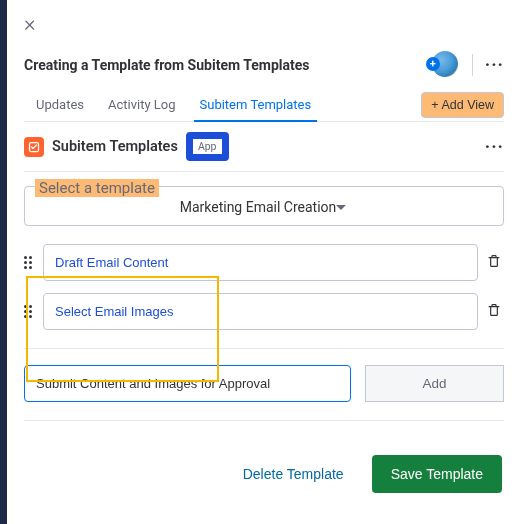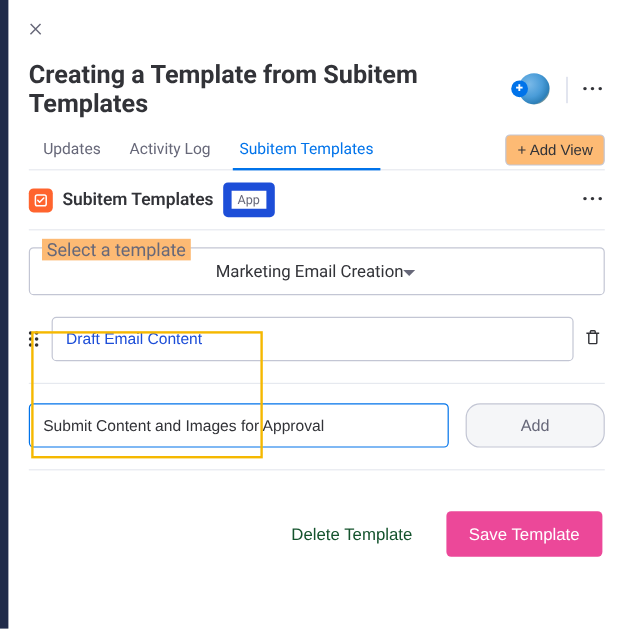--- a/index.html
+++ b/index.html
@@ -12,21 +12,21 @@
     height: 524px;
     position: relative;
   }
   .darkbar { position:absolute; left:0; top:0; width:7px; height:100%; background:#1f2a49; }
   .panel { margin-left:7px; padding:15px 15px 0 17px; }
 
   .close-row { height:18px; margin-bottom:18px; }
   .close-x { font-size:22px; color:#676879; cursor:pointer; line-height:18px; font-weight:300; }
 
   .titlebar { display:flex; align-items:center; justify-content:space-between; margin-bottom:10px; }
-  .page-title { font-size:21px; font-weight:700; color:#323338; }
+  .page-title { font-size:14px; font-weight:700; color:#323338; }
   .title-right { display:flex; align-items:center; gap:12px; }
   .avatar { position:relative; width:28px; height:28px; }
   .avatar-circle { width:26px; height:26px; border-radius:50%; background: radial-gradient(circle at 35% 35%, #7ab9e8 0%, #4a9cd8 45%, #2c7fb8 70%, #e0b97a 85%); }
   .avatar-plus { position:absolute; left:-6px; top:6px; width:14px; height:14px; border-radius:50%; background:#0073ea; color:#fff; font-size:11px; line-height:14px; text-align:center; font-weight:700; }
   .avatar-divider { width:1px; height:22px; background:#d0d4e4; }
   .more-dots { font-size:18px; color:#323338; cursor:pointer; letter-spacing:1px; font-weight:700; line-height:14px; }
 
   .tabs-row { display:flex; align-items:center; border-bottom:1px solid #e6e9ef; margin-bottom:10px; }
   .tab { padding:8px 12px 9px; color:#676879; font-size:13px; cursor:pointer; position:relative; }
   .tab.active { color:#0073ea; }
@@ -50,25 +50,25 @@
   .item-row { display:flex; align-items:center; gap:8px; margin-bottom:12px; }
   .item-row:last-child { margin-bottom:0; }
   .drag { width:11px; display:flex; flex-direction:column; gap:2px; cursor:grab; }
   .drag-dots-row { display:flex; gap:2px; }
   .dragdot { width:3px; height:3px; border-radius:50%; background:#323338; }
   .item-input { flex:1; border:1px solid #c3c6d4; border-radius:4px; padding:10px 11px; font-size:13px; color:#1d4ed8; background:#fff; }
   .trash { width:18px; cursor:pointer; color:#323338; }
 
   .add-row { display:flex; gap:14px; margin:16px 0 16px; border-bottom:1px solid #e6e9ef; padding-bottom:18px; }
   .add-input { flex:1; border:1.5px solid #0073ea; border-radius:4px; padding:10px 11px; font-size:13px; color:#323338; outline:none; }
-  .add-btn { width:116px; border:1px solid #c3c6d4; background:#f5f6f8; color:#676879; border-radius:12px; font-size:13.5px; cursor:pointer; }
+  .add-btn { width:139px; border:1px solid #c3c6d4; background:#f5f6f8; color:#676879; border-radius:0; font-size:13.5px; cursor:pointer; }
 
   .footer { display:flex; justify-content:flex-end; gap:18px; align-items:center; padding:18px 2px 18px; }
-  .delete-btn { background:none; border:none; color:#14532d; font-size:14px; font-weight:500; cursor:pointer; padding:10px 10px; }
-  .save-btn { background:#ec4899; color:#fff; border:none; border-radius:4px; font-size:14px; font-weight:500; padding:11px 19px; cursor:pointer; }
+  .delete-btn { background:none; border:none; color:#0369a1; font-size:14px; font-weight:500; cursor:pointer; padding:10px 10px; }
+  .save-btn { background:#15803d; color:#fff; border:none; border-radius:4px; font-size:14px; font-weight:500; padding:11px 19px; cursor:pointer; }
 
   .highlight-box { position:absolute; border:2px solid #f5b800; pointer-events:none; }
 </style>
 </head>
 <body>
 
 <div class="darkbar"></div>
 
 <div class="panel">
 
@@ -133,20 +133,42 @@
             <span class="dragdot"></span>
           </div>
       </div>
       <input class="item-input" value="Draft Email Content" style="">
       <div class="trash">
         <svg width="16" height="16" viewBox="0 0 24 24" fill="none" stroke="#323338" stroke-width="1.8">
             <path d="M4 7h16M9 7V5a1 1 0 011-1h4a1 1 0 011 1v2m-8 0v12a1 1 0 001 1h8a1 1 0 001-1V7"></path>
           </svg>
       </div>
     </div>
+    <div class="item-row">
+      <div class="drag">
+        <div class="drag-dots-row">
+            <span class="dragdot"></span>
+            <span class="dragdot"></span>
+          </div>
+        <div class="drag-dots-row">
+            <span class="dragdot"></span>
+            <span class="dragdot"></span>
+          </div>
+        <div class="drag-dots-row">
+            <span class="dragdot"></span>
+            <span class="dragdot"></span>
+          </div>
+      </div>
+      <input class="item-input" value="Select Email Images" style="">
+      <div class="trash">
+        <svg width="16" height="16" viewBox="0 0 24 24" fill="none" stroke="#323338" stroke-width="1.8">
+            <path d="M4 7h16M9 7V5a1 1 0 011-1h4a1 1 0 011 1v2m-8 0v12a1 1 0 001 1h8a1 1 0 001-1V7"></path>
+          </svg>
+      </div>
+    </div>
   </div>
 
   <div class="add-row">
     <input class="add-input" value="Submit Content and Images for Approval" style="">
     <button class="add-btn">Add</button>
   </div>
 
   <div class="footer">
     <button class="delete-btn">Delete Template</button>
     <button class="save-btn">Save Template</button>

